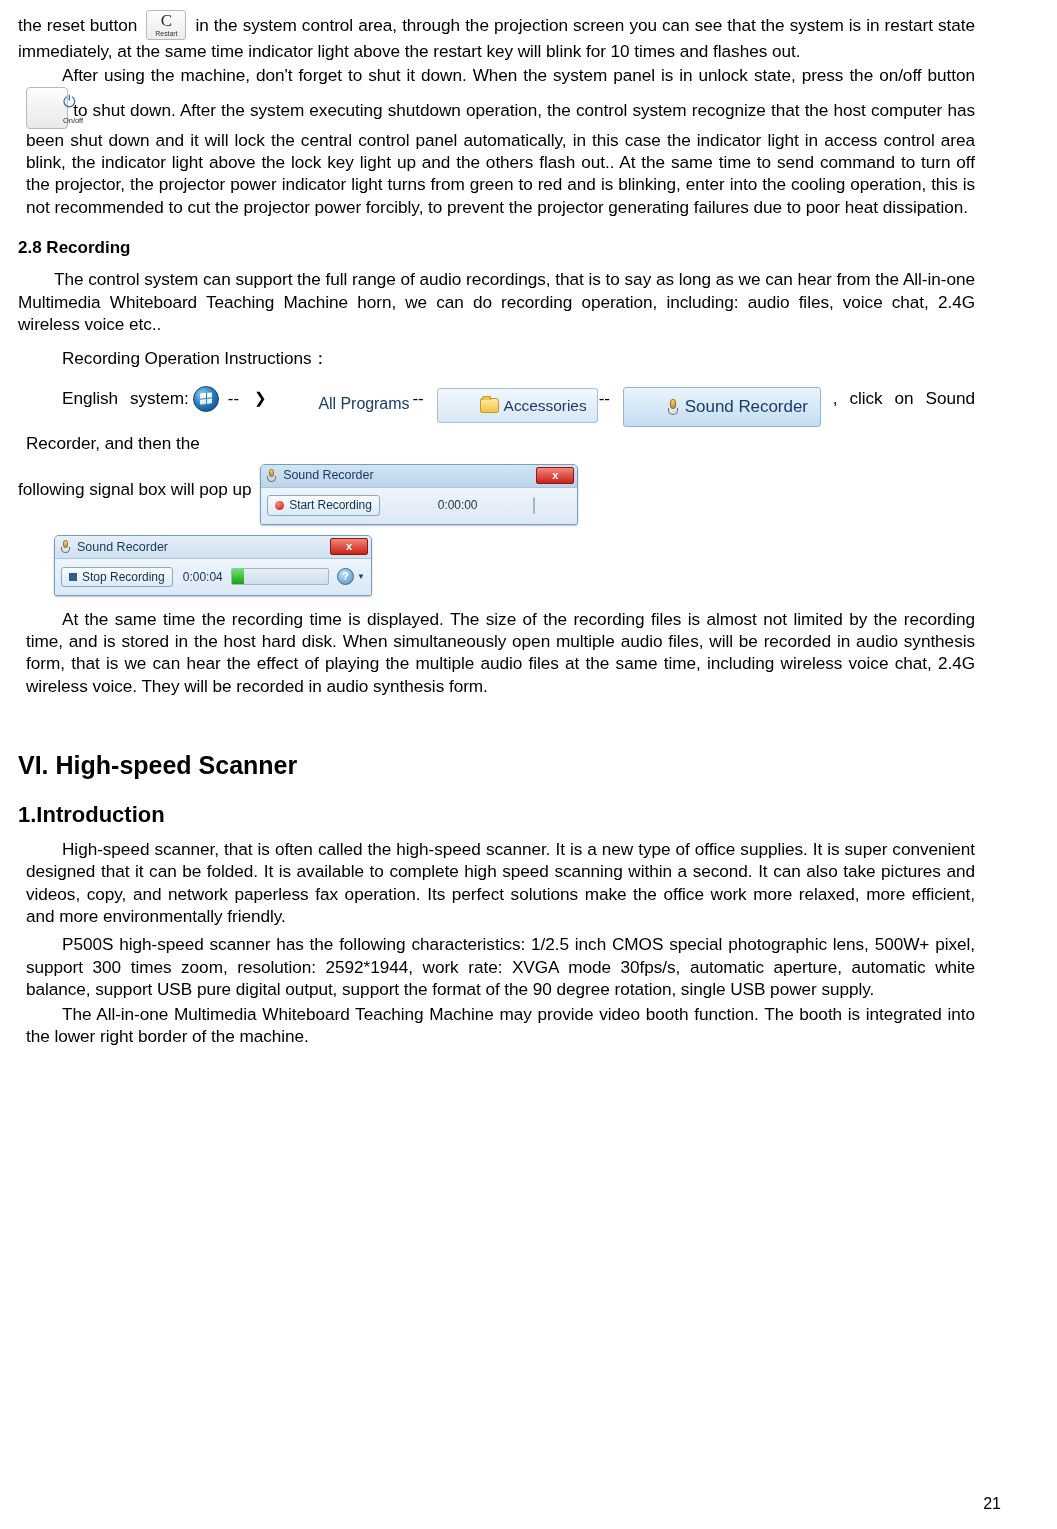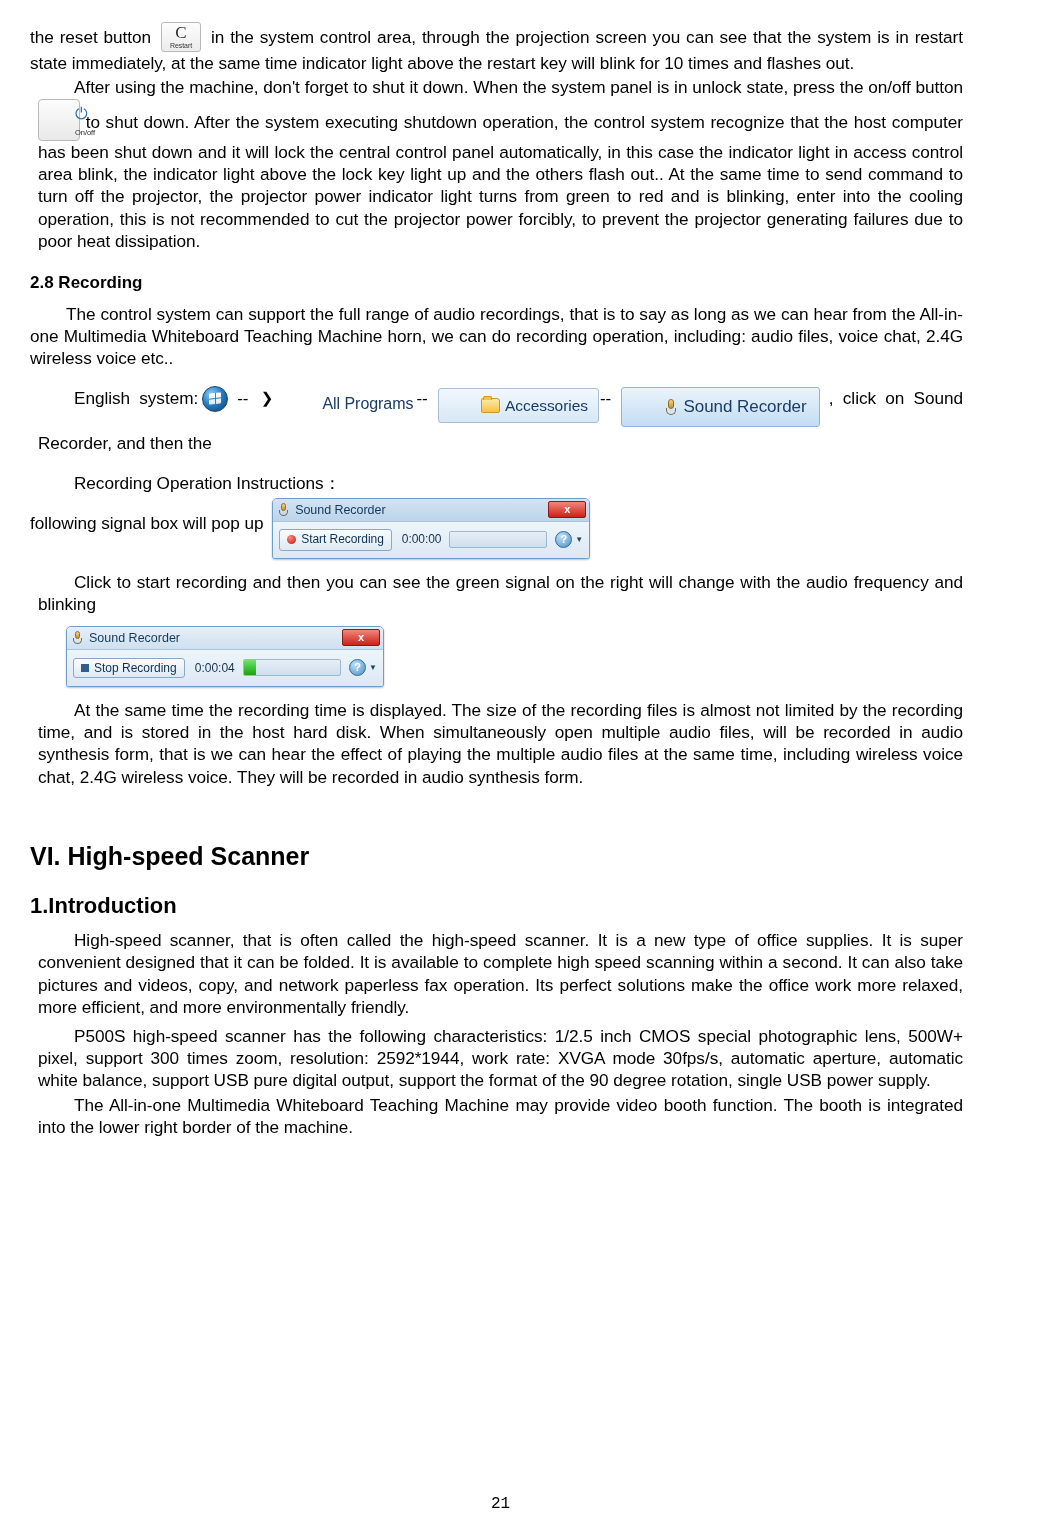--- a/index.html
+++ b/index.html
@@ -11,21 +11,21 @@
     width: 1057px;
     min-height: 1529px;
     font-family: "Liberation Serif", serif;
     color: #000000;
     position: relative;
   }
   .page {
     width: 1001px;
     min-height: 1529px;
     position: relative;
-    padding: 16px;
+    padding: 4px;
     box-sizing: border-box;
   }
   .content {
     padding: 6px 22px 0 14px;
   }
   p {
     margin: 0 0 2px 0;
     font-size: 17.2px;
     line-height: 1.30;
     font-family: "Liberation Sans", sans-serif;
@@ -407,23 +407,23 @@
   .popup-inline {
     display: inline-block;
     vertical-align: -30px;
     margin-left: 4px;
   }
   .pagenum {
     position: absolute;
     bottom: 16px;
     left: 0;
     right: 0;
-    text-align: center;
+    text-align: right;
     font-size: 16px;
-    font-family: Liberation Mono, monospace;
+    font-family: Liberation Sans, sans-serif;
   }
   .spacer-lg { height: 26px; }
 </style>
 </head>
 <body>
 
 <div class="page">
   <div class="content">
 
     <p>
@@ -443,64 +443,61 @@
       </span>
       <span>to shut down. After the system executing shutdown operation, the control system recognize that the host computer has been shut down and it will lock the central control panel automatically, in this case the indicator light in access control area blink, the indicator light above the lock key light up and the others flash out.. At the same time to send command to turn off the projector, the projector power indicator light turns from green to red and is blinking, enter into the cooling operation, this is not recommended to cut the projector power forcibly, to prevent the projector generating failures due to poor heat dissipation.</span>
     </p>
 
     <h2 class="heading">2.8 Recording</h2>
 
     <p style="text-indent:36px;">
       <span>The control system can support the full range of audio recordings, that is to say as long as we can hear from the All-in-one Multimedia Whiteboard Teaching Machine horn, we can do recording operation, including: audio files, voice chat, 2.4G wireless voice etc..</span>
     </p>
 
+    <p class="indent" style="margin-top:12px;">
+      <span>Recording Operation Instructions：</span>
+    </p>
+
     <p class="indent" style="margin-top:12px; line-height:1.9;">
       <span>English system:</span><span class="start-orb"><span class="orb"></span><span class="flag"></span></span><span class="dash-sep">--</span>
       <span class="arrow-glyph">❯</span>
       <span class="allprograms">All Programs</span><span class="dash-sep">--</span>
       <span class="accessories-chip"><span class="folder"></span><span>Accessories</span></span><span class="dash-sep">--</span>
       <span class="sr-chip"><span class="mic"><span class="head"></span><span class="base"></span></span><span>Sound Recorder</span></span>
       <span>, click on Sound Recorder, and then the</span>
-    </p>
-
-    <p class="indent" style="margin-top:12px;">
-      <span>Recording Operation Instructions：</span>
     </p>
 
     <p style="margin-top:4px;">
       <span>following signal box will pop up</span>
       <span class="sr-window popup-inline">
         <span class="titlebar" style="display:flex;">
           <span class="tmic">
               <span class="h"></span>
               <span class="b"></span>
             </span>
           <span class="ttl">Sound Recorder</span>
           <span class="closebtn">x</span>
         </span>
-        <span class="body" style="display:flex;">
+        <span class="body" style="display:flex;gap:48px;">
           <span class="rec-btn">
             <span class="dot"></span>
             <span>Start Recording</span>
           </span>
           <span class="timecode">0:00:00</span>
           <span class="level-meter">
               <span class="fill" style="width:0%"></span>
             </span>
           <span class="help-btn">
             <span class="q">?</span>
             <span class="caret">▼</span>
           </span>
         </span>
       </span>
     </p>
 
-    <p class="indent" style="margin-top:12px;">
-      <span>Click to start recording and then you can see the green signal on the right will change with the audio frequency and blinking</span>
-    </p>
 
     <div class="center-block" style="padding-left:36px;">
       <div class="sr-window recording">
         <div class="titlebar">
           <span class="tmic">
               <span class="h"></span>
               <span class="b"></span>
             </span>
           <span class="ttl">Sound Recorder</span>
           <span class="closebtn">x</span>

